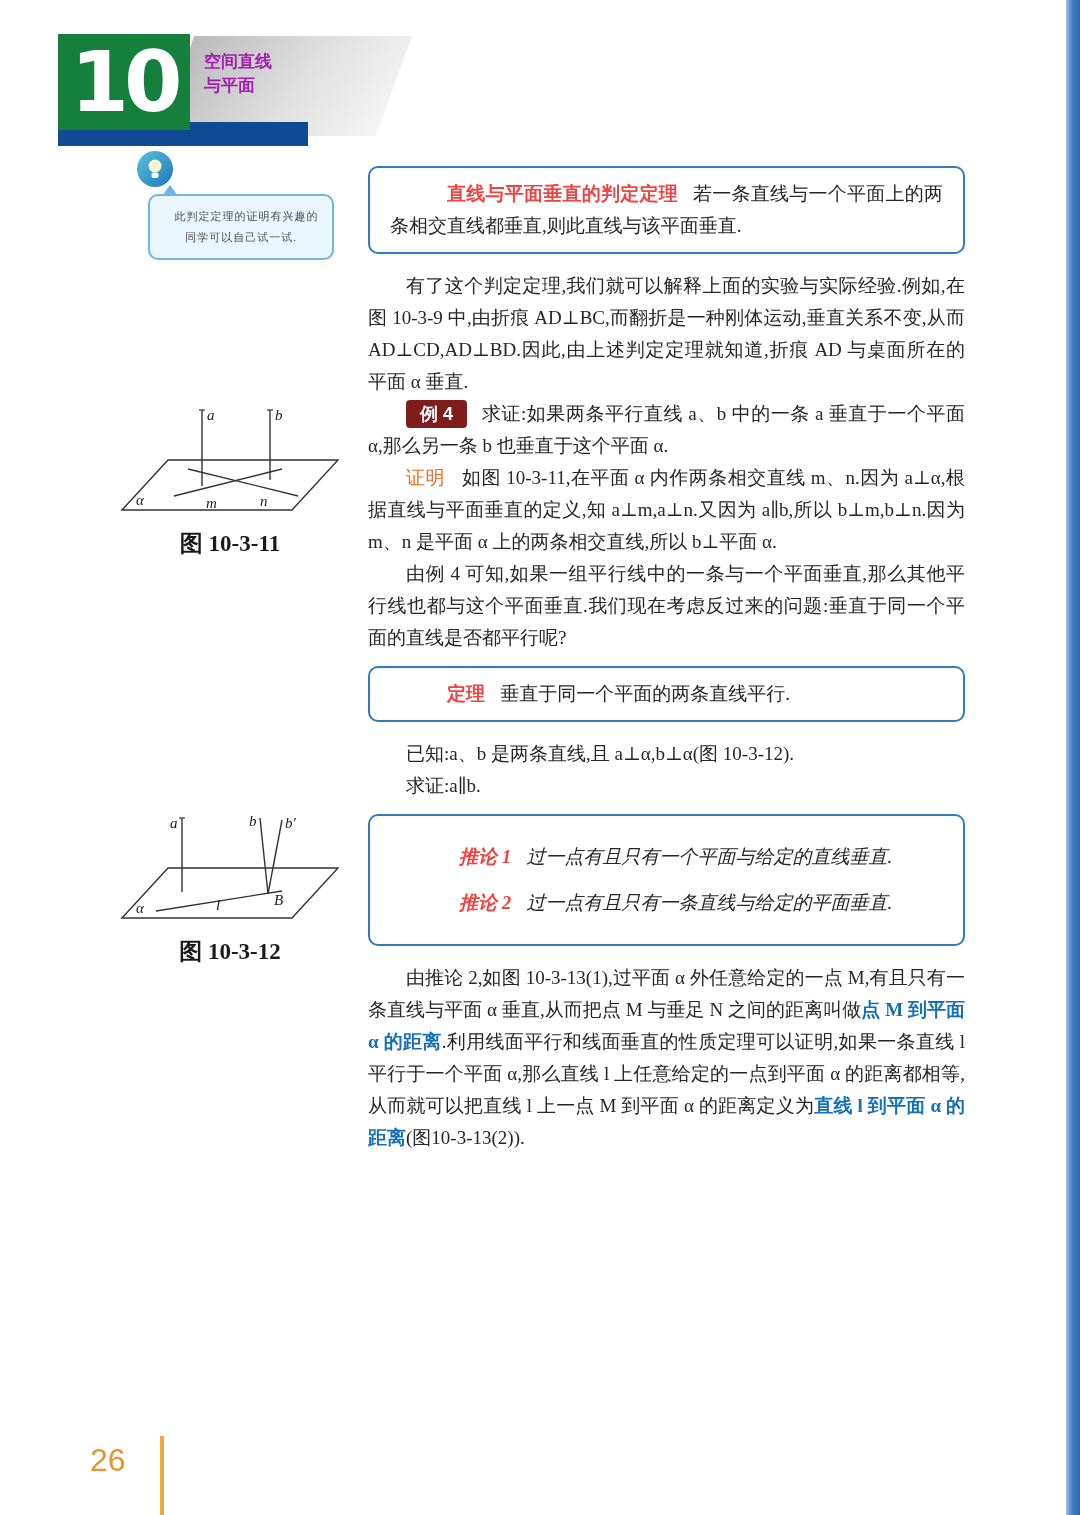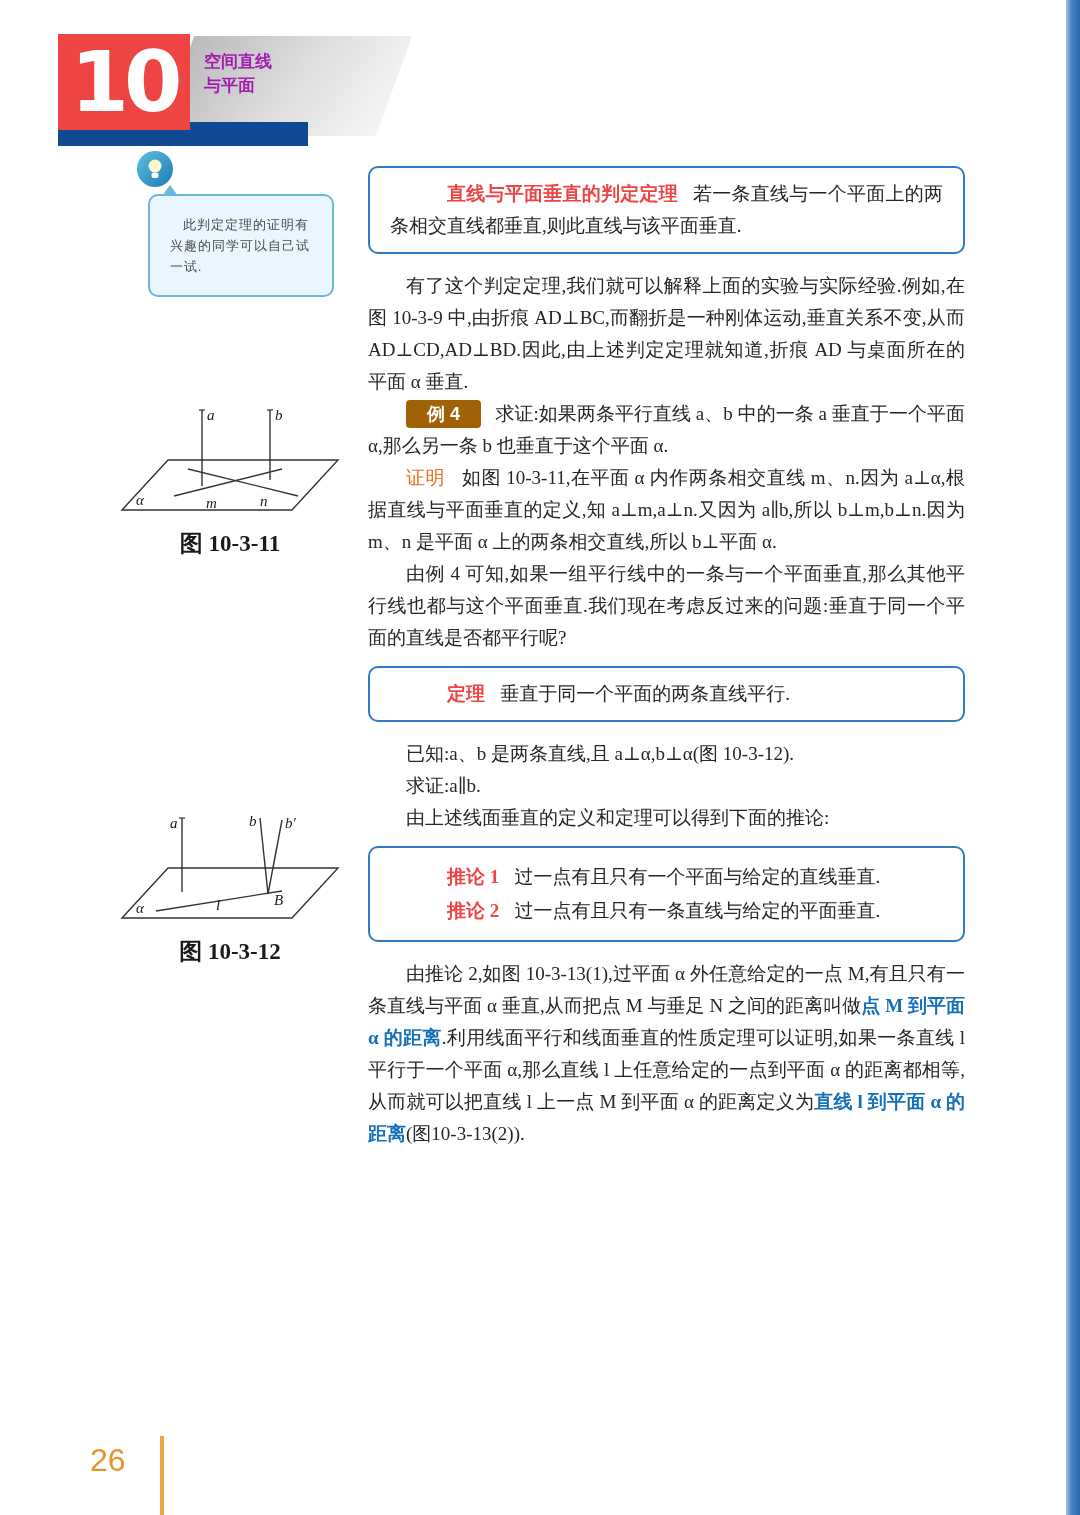--- a/index.html
+++ b/index.html
@@ -15,21 +15,21 @@
   }
   
   .chapter{position:absolute;left:58px;top:26px;width:340px;height:130px;}
   .chapter .shadow{
     position:absolute;left:118px;top:10px;width:218px;height:100px;
     background:linear-gradient(110deg,#a9a9a9 0%,#d8d8d8 55%,#f2f2f2 100%);
     transform:skewX(-20deg);opacity:.8;z-index:1;
   }
   .chapter .bar{position:absolute;left:0;top:96px;width:250px;height:24px;background:#0f4a92;z-index:2;}
   .chapter .numbox{
-    position:absolute;left:0;top:8px;width:132px;height:96px;background:#ef4444;z-index:3;
+    position:absolute;left:0;top:8px;width:132px;height:96px;background:#15803d;z-index:3;
     display:flex;align-items:center;justify-content:center;
   }
   .chapter .numbox span{
     color:#fff;font-size:84px;font-weight:bold;line-height:1;letter-spacing:-5px;
     font-family:"DejaVu Sans",sans-serif;
   }
   .ch-title{
     position:absolute;left:146px;top:24px;z-index:4;color:#a21caf;font-weight:bold;
     font-size:17px;line-height:24px;font-family:"Liberation Sans",sans-serif;
   }
@@ -38,44 +38,44 @@
   .tip{
     position:absolute;left:148px;top:194px;width:186px;z-index:4;
     background:#eaf6fd;border:2px solid #6db6e3;border-radius:10px;
     padding:10px 12px;box-sizing:border-box;
   }
   .tip-arrow{
     position:absolute;left:12px;top:-11px;width:0;height:0;
     border-left:8px solid transparent;border-right:8px solid transparent;
     border-bottom:11px solid #6db6e3;
   }
-  .tip-text{margin:8px;font-size:13px;line-height:21px;color:#4a4a4a;text-indent:1em;letter-spacing:1px;}
+  .tip-text{margin:0;font-size:11px;line-height:21px;color:#4a4a4a;text-indent:1em;letter-spacing:1px;text-align:center;}
   
   .figure{position:absolute;text-align:center;}
   .fig11{left:110px;top:398px;width:240px;}
   .fig12{left:110px;top:806px;width:240px;}
   .fig-caption{font-weight:bold;font-size:23px;margin-top:4px;color:#1a1a1a;}
   .fl{font-style:italic;font-size:15px;font-family:"Liberation Serif","DejaVu Serif",serif;fill:#1a1a1a;}
   
   .main{
     position:absolute;left:368px;top:164px;width:597px;
     font-size:19px;line-height:32px;text-align:justify;
   }
   .para{margin:0;text-indent:2em;}
   .thm-box{
     border:2px solid #2e7cc3;border-radius:10px;
     padding:10px 20px;margin:2px 0 16px;text-indent:3em;
   }
   .thm-box.single{margin:12px 0 16px;}
   .thm-box.cor{margin:12px 0 16px;padding:12px 20px;text-indent:0;}
-  .cor-line{margin:0;text-indent:3em;line-height:34px;}
+  .cor-line{margin:12px;text-indent:3em;line-height:34px;font-style:italic;}
   .thm-title{color:#ef4444;font-weight:bold;margin-right:.8em;}
   .badge{
-    display:inline-block;text-indent:0;background:#a16207;color:#fff;font-weight:bold;
-    padding:0 21px;border-radius:4px;margin-right:.8em;font-size:18px;line-height:28px;
+    display:inline-block;text-indent:0;background:#7f1d1d;color:#fff;font-weight:bold;
+    padding:0 14px;border-radius:4px;margin-right:.8em;font-size:18px;line-height:28px;
     font-family:"Liberation Sans",sans-serif;
   }
   .proof-label{color:#ec6c1f;font-weight:normal;margin-right:.9em;}
   .blue-strong{color:#1670b8;font-weight:bold;}
   
   .page-num{
     position:absolute;left:90px;top:1442px;font-size:32px;color:#e8942e;
     font-family:"Liberation Sans",sans-serif;
   }
   .page-num-line{position:absolute;left:160px;top:1436px;width:4px;height:79px;background:#eda73e;}
@@ -173,21 +173,20 @@
     <p class="para">由例 4 可知,如果一组平行线中的一条与一个平面垂直,那么其他平行线也都与这个平面垂直.我们现在考虑反过来的问题:垂直于同一个平面的直线是否都平行呢?</p>
 
     <div class="thm-box single">
       <span class="thm-title">定理</span><span>垂直于同一个平面的两条直线平行.</span>
     </div>
 
     <p class="para">已知:a、b 是两条直线,且 a⊥α,b⊥α(图 10-3-12).</p>
     <p class="para">求证:a∥b.</p>
 
 
-    <p class="para">由上述线面垂直的定义和定理可以得到下面的推论:</p>
 
     <div class="thm-box cor">
       <p class="cor-line">
         <span class="thm-title">推论 1</span><span>过一点有且只有一个平面与给定的直线垂直.</span>
       </p>
       <p class="cor-line">
         <span class="thm-title">推论 2</span><span>过一点有且只有一条直线与给定的平面垂直.</span>
       </p>
     </div>
 

